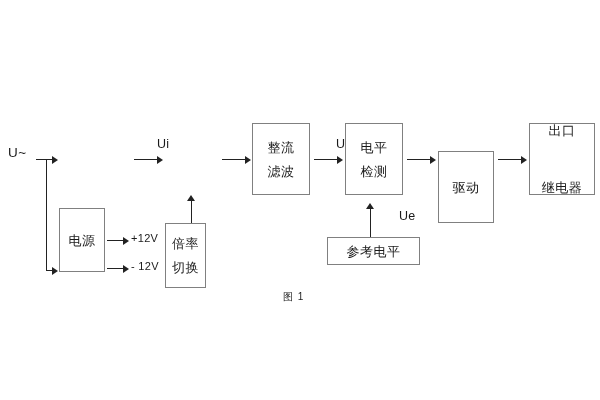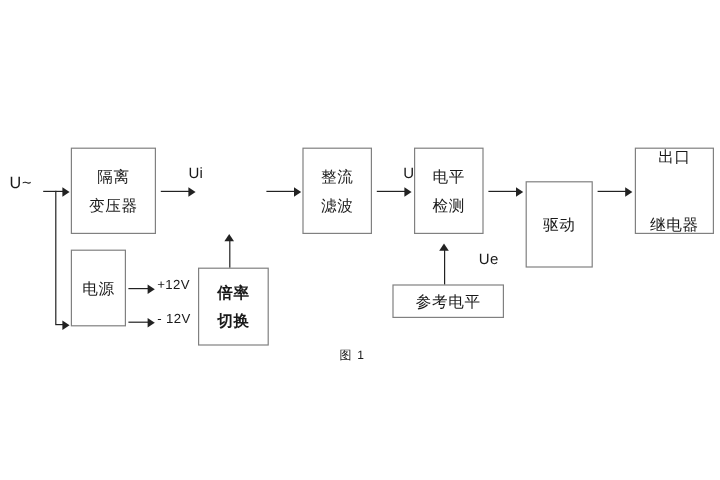--- a/index.html
+++ b/index.html
@@ -105,24 +105,20 @@
 
   <div class="hline" style="left:36px; top:159px; width:10px;"></div>
   <div class="vline" style="left:46px; top:159px; height:111px;"></div>
 
   <div class="hline" style="left:46px; top:159px; width:7px;"></div>
   <div class="arrowR" style="left:52px; top:155.5px;"></div>
 
   <div class="hline" style="left:46px; top:270px; width:7px;"></div>
   <div class="arrowR" style="left:52px; top:266.5px;"></div>
 
-  <div class="block" style="left:59px; top:123px; width:71px; height:72px;">
-    <span class="line">隔离</span>
-    <span class="line">变压器</span>
-  </div>
 
   <div class="label sig" style="left:136px; top:138px;">Ui</div>
   <div class="hline" style="left:134px; top:159px; width:24px;"></div>
   <div class="arrowR" style="left:157px; top:155.5px;"></div>
 
 
   <div class="hline" style="left:222px; top:159px; width:24px;"></div>
   <div class="arrowR" style="left:245px; top:155.5px;"></div>
 
   <div class="block" style="left:252px; top:123px; width:58px; height:72px;">
@@ -159,21 +155,21 @@
   </div>
 
   <div class="hline" style="left:107px; top:240px; width:17px;"></div>
   <div class="arrowR" style="left:123px; top:236.5px;"></div>
   <div class="label rail" style="left:131px; top:233px;">+12V</div>
 
   <div class="hline" style="left:107px; top:268px; width:17px;"></div>
   <div class="arrowR" style="left:123px; top:264.5px;"></div>
   <div class="label rail" style="left:131px; top:261px;">- 12V</div>
 
-  <div class="block" style="left:165px; top:223px; width:59px; height:65px;font-weight:bold;">
+  <div class="block" style="left:165px; top:223px; width:41px; height:65px;">
     <span class="line">倍率</span>
     <span class="line">切换</span>
   </div>
   <div class="vline" style="left:191px; top:200px; height:23px;"></div>
   <div class="arrowU" style="left:187px; top:195px;"></div>
 
   <div class="block" style="left:327px; top:237px; width:93px; height:28px;">
     <span class="line">参考电平</span>
   </div>
   <div class="vline" style="left:370px; top:208px; height:29px;"></div>

